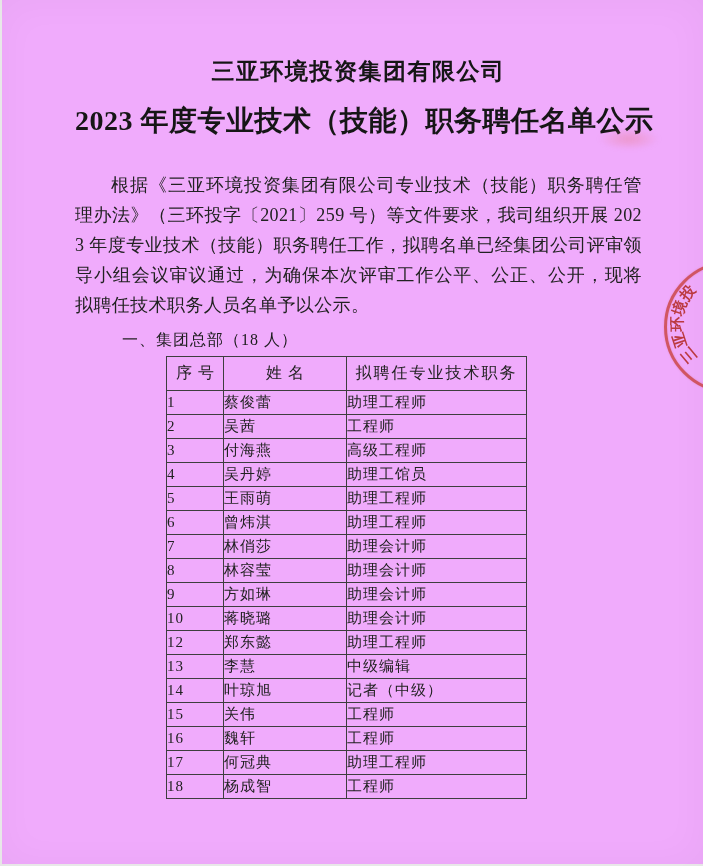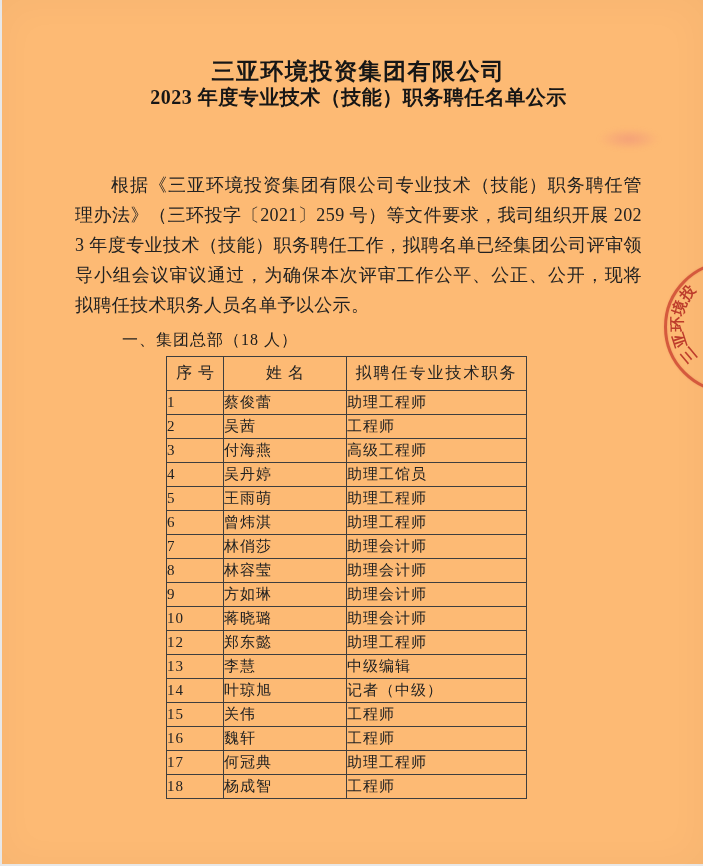--- a/index.html
+++ b/index.html
@@ -1,32 +1,32 @@
 <!DOCTYPE html>
 <html><head>
 <meta charset="utf-8">
 <style>
   html,body{margin:0;padding:0;background:#e9e9e9;}
   .page{
     position:relative;
     width:703px;height:866px;
     margin:0 auto;
-    background:#fdba74;
+    background:#f0abfc;
     overflow:hidden;
     font-family:"Liberation Serif","DejaVu Serif",serif;
     color:#1f1f1f;
     box-shadow:inset 0 0 40px rgba(0,0,0,.035), inset 2px -2px 0 #ececec;
   }
   .title{
     position:absolute;left:75px;width:567px;
     text-align:center;font-weight:bold;color:#161616;
     white-space:nowrap;
   }
   .title-1{top:56px;font-size:23px;letter-spacing:1.5px;}
-  .title-2{top:84px;font-size:20px;letter-spacing:.5px;}
+  .title-2{top:102px;font-size:28px;letter-spacing:.5px;}
   .body-paragraph{
     position:absolute;top:170px;left:75px;width:567px;
     font-size:18px;line-height:30px;letter-spacing:.4px;
     text-align:justify;text-indent:2em;
     word-break:break-all;
     margin:0;color:#222;
   }
   .section-heading{
     position:absolute;top:330px;left:75px;width:567px;
     padding-left:47px;box-sizing:border-box;

